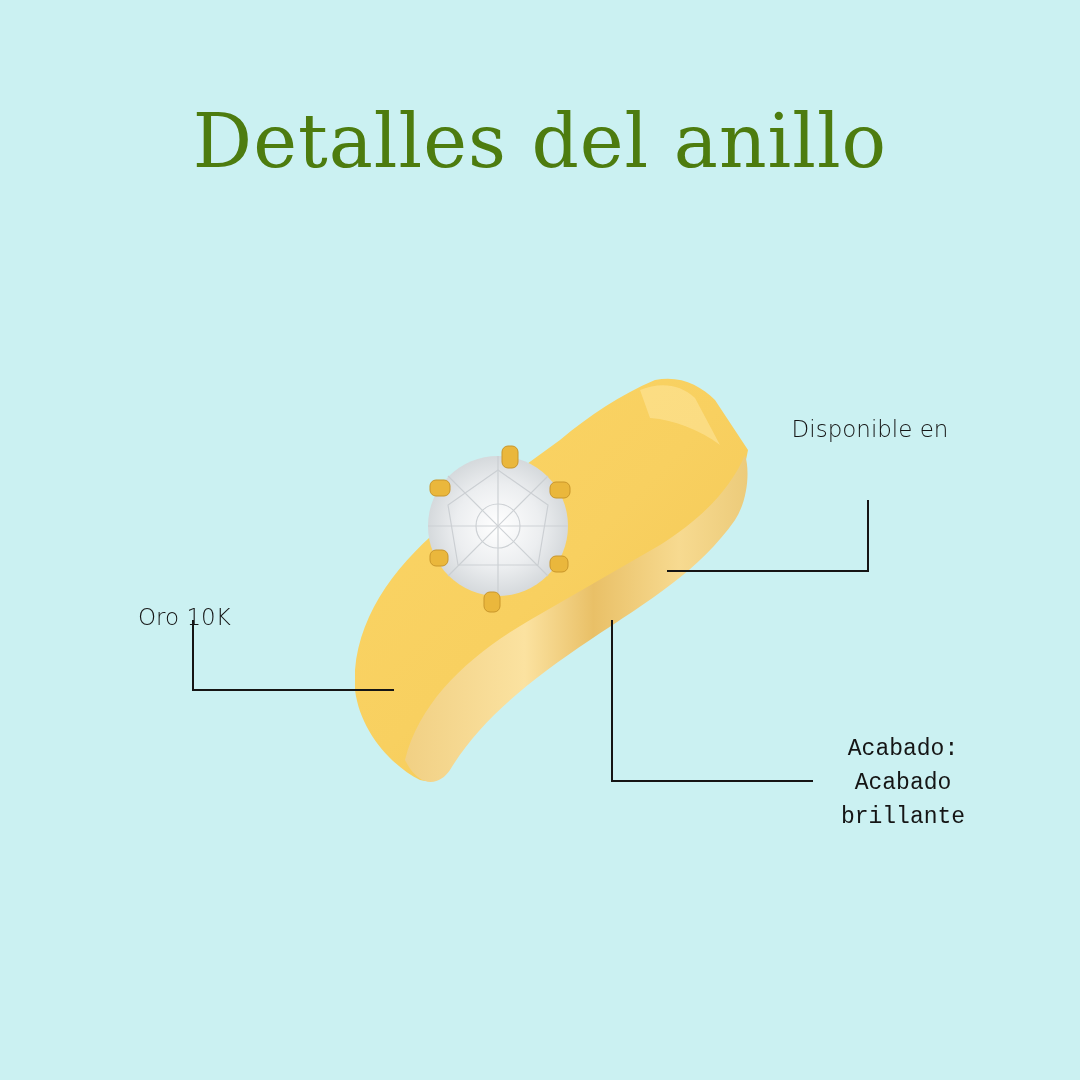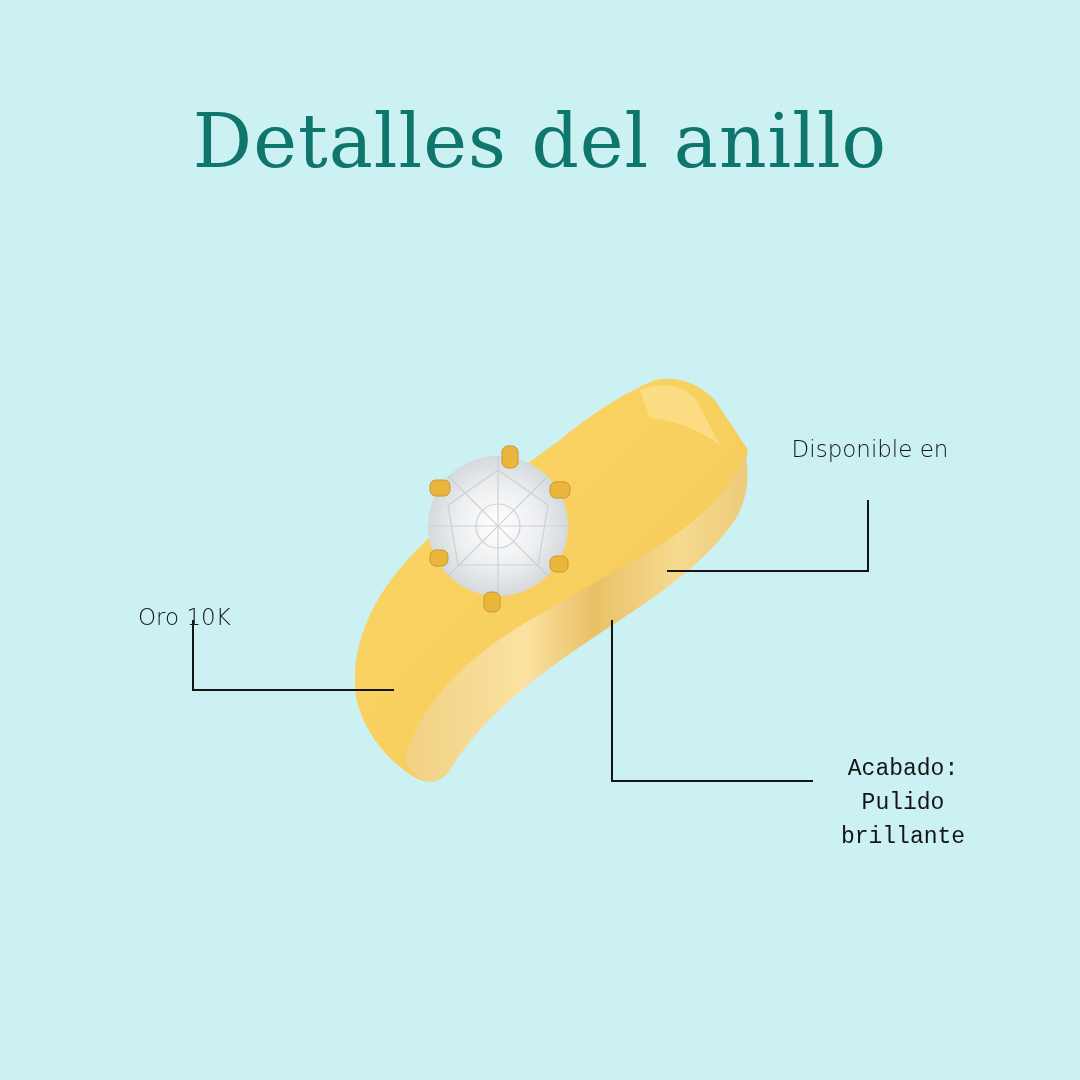--- a/index.html
+++ b/index.html
@@ -12,32 +12,32 @@
       color: #111;
     }
     .title {
       position: absolute;
       left: 0; top: 104px; width: 1080px;
       text-align: center;
       font-family: "DejaVu Serif", serif;
       font-size: 74px;
       font-weight: 300;
       letter-spacing: 1px;
-      color: #0f766e;
+      color: #4d7c0f;
       line-height: 1;
     }
     .label {
       position: absolute;
       font-size: 23px;
       font-weight: 300;
       color: #151515;
       line-height: 34px;
       white-space: nowrap;
     }
-    .label.center { text-align: center; margin-top: 20px; }
+    .label.center { text-align: center; }
     .line {
       position: absolute;
       background: #151515;
     }
     .ring {
       position: absolute;
       left: 0; top: 0;
       width: 1080px; height: 1080px;
     }
   </style>
@@ -98,17 +98,17 @@
 </div>
 <div class="line" style="left:867px; top:500px; width:2px; height:72px;"></div>
 <div class="line" style="left:667px; top:570px; width:202px; height:2px;"></div>
 
 <div class="label" style="left:138px; top:600px;">Oro 10K</div>
 <div class="line" style="left:192px; top:620px; width:2px; height:71px;"></div>
 <div class="line" style="left:192px; top:689px; width:202px; height:2px;"></div>
 
 <div class="label center" style="left:818px; top:732px; width:170px;font-family:Liberation Mono, monospace;">
   <div>Acabado:</div>
-  <div>Pulido</div>
+  <div>Acabado</div>
   <div>brillante</div>
 </div>
 <div class="line" style="left:611px; top:620px; width:2px; height:162px;"></div>
 <div class="line" style="left:611px; top:780px; width:202px; height:2px;"></div>
 
 </body></html>

